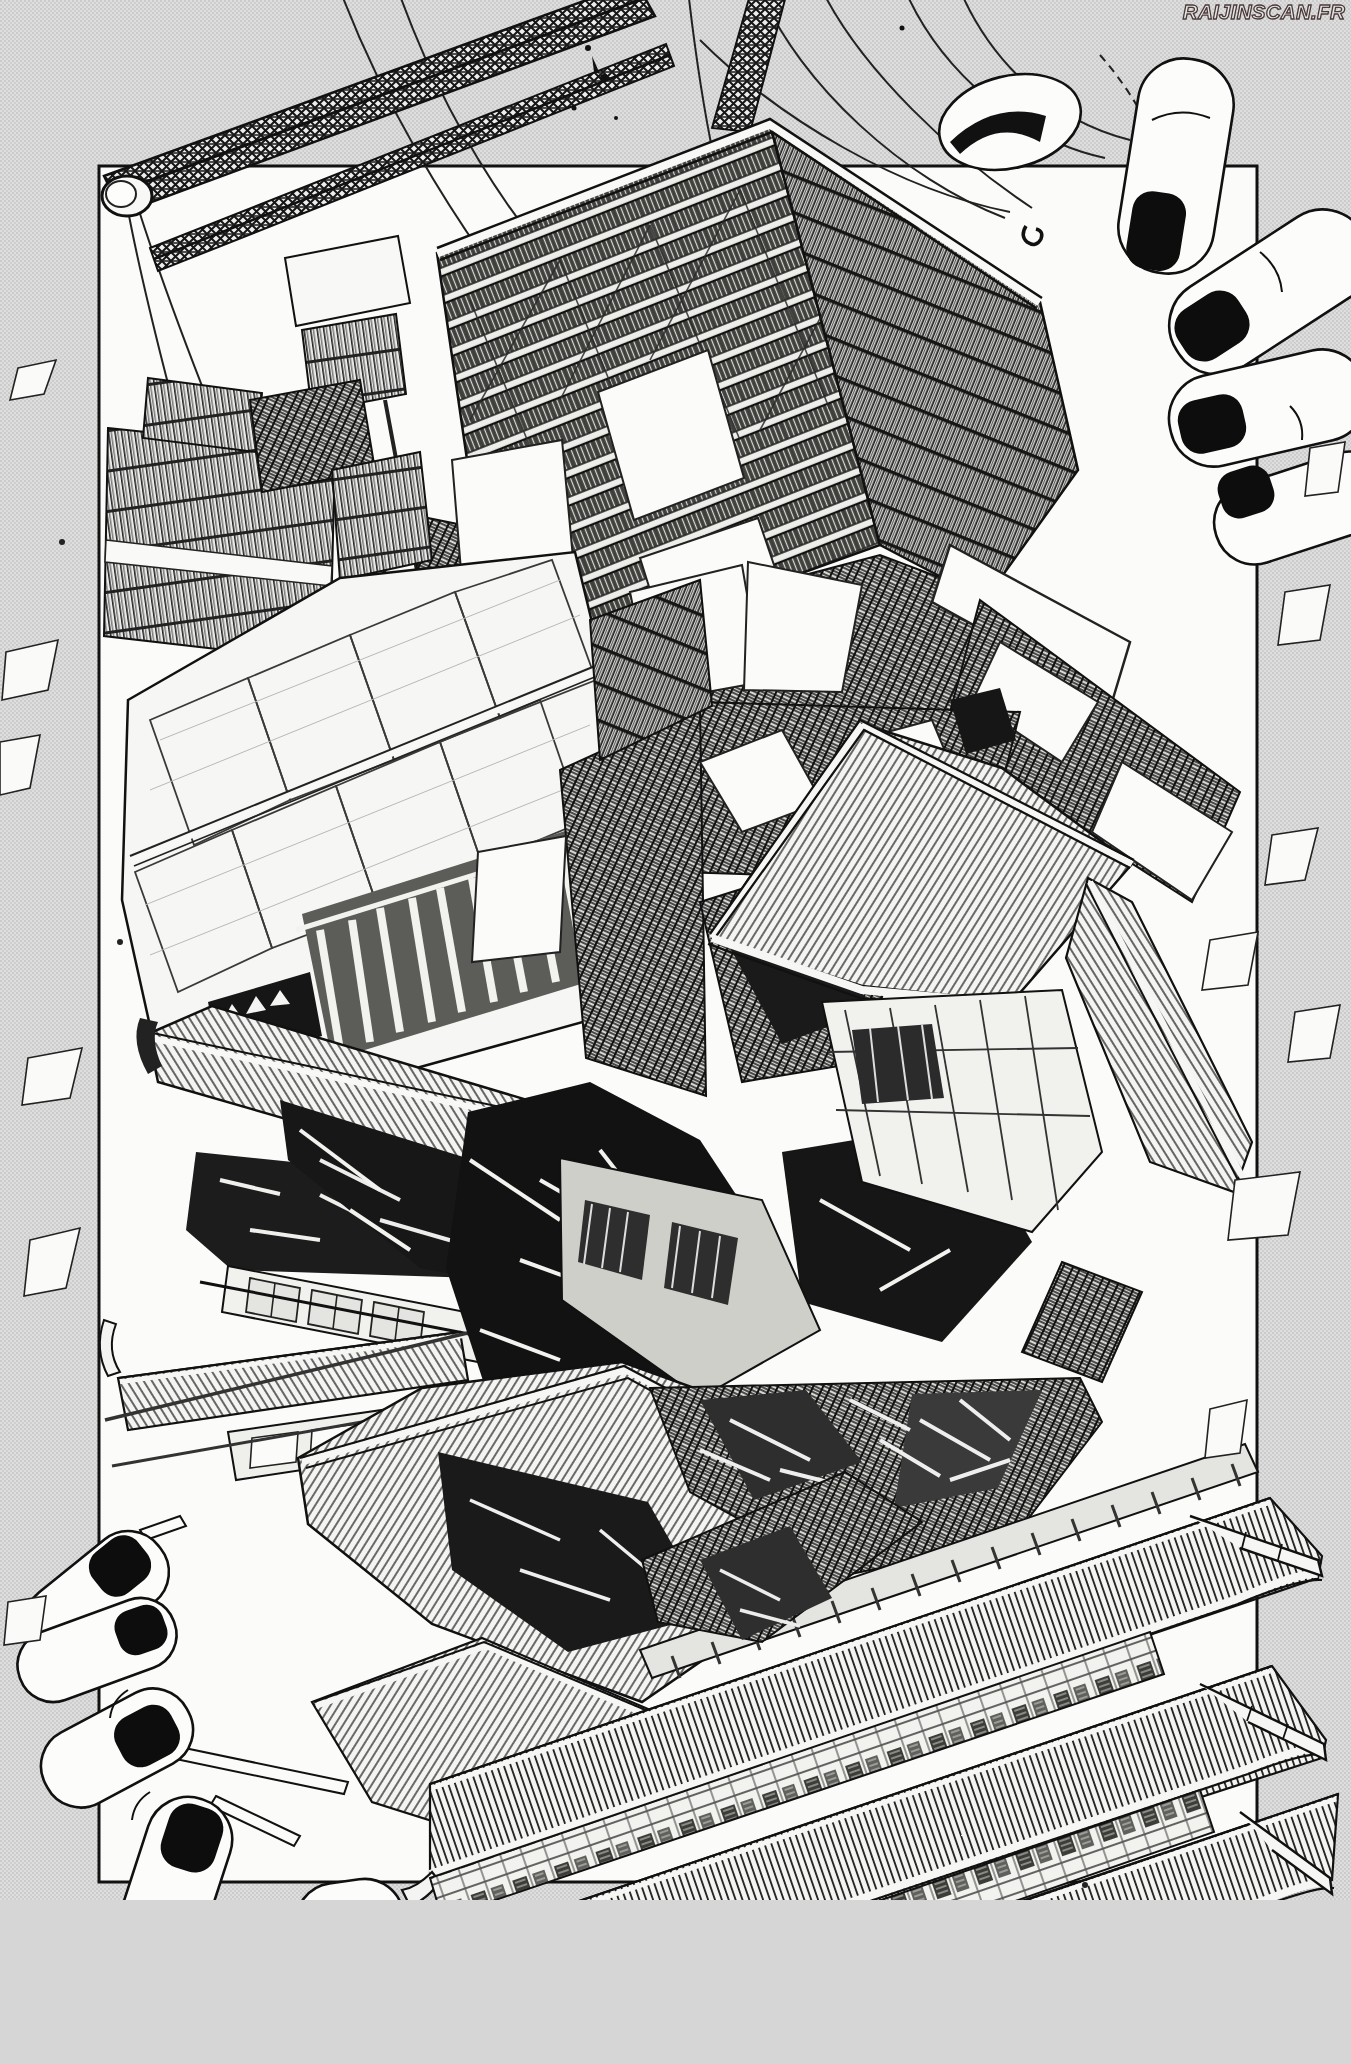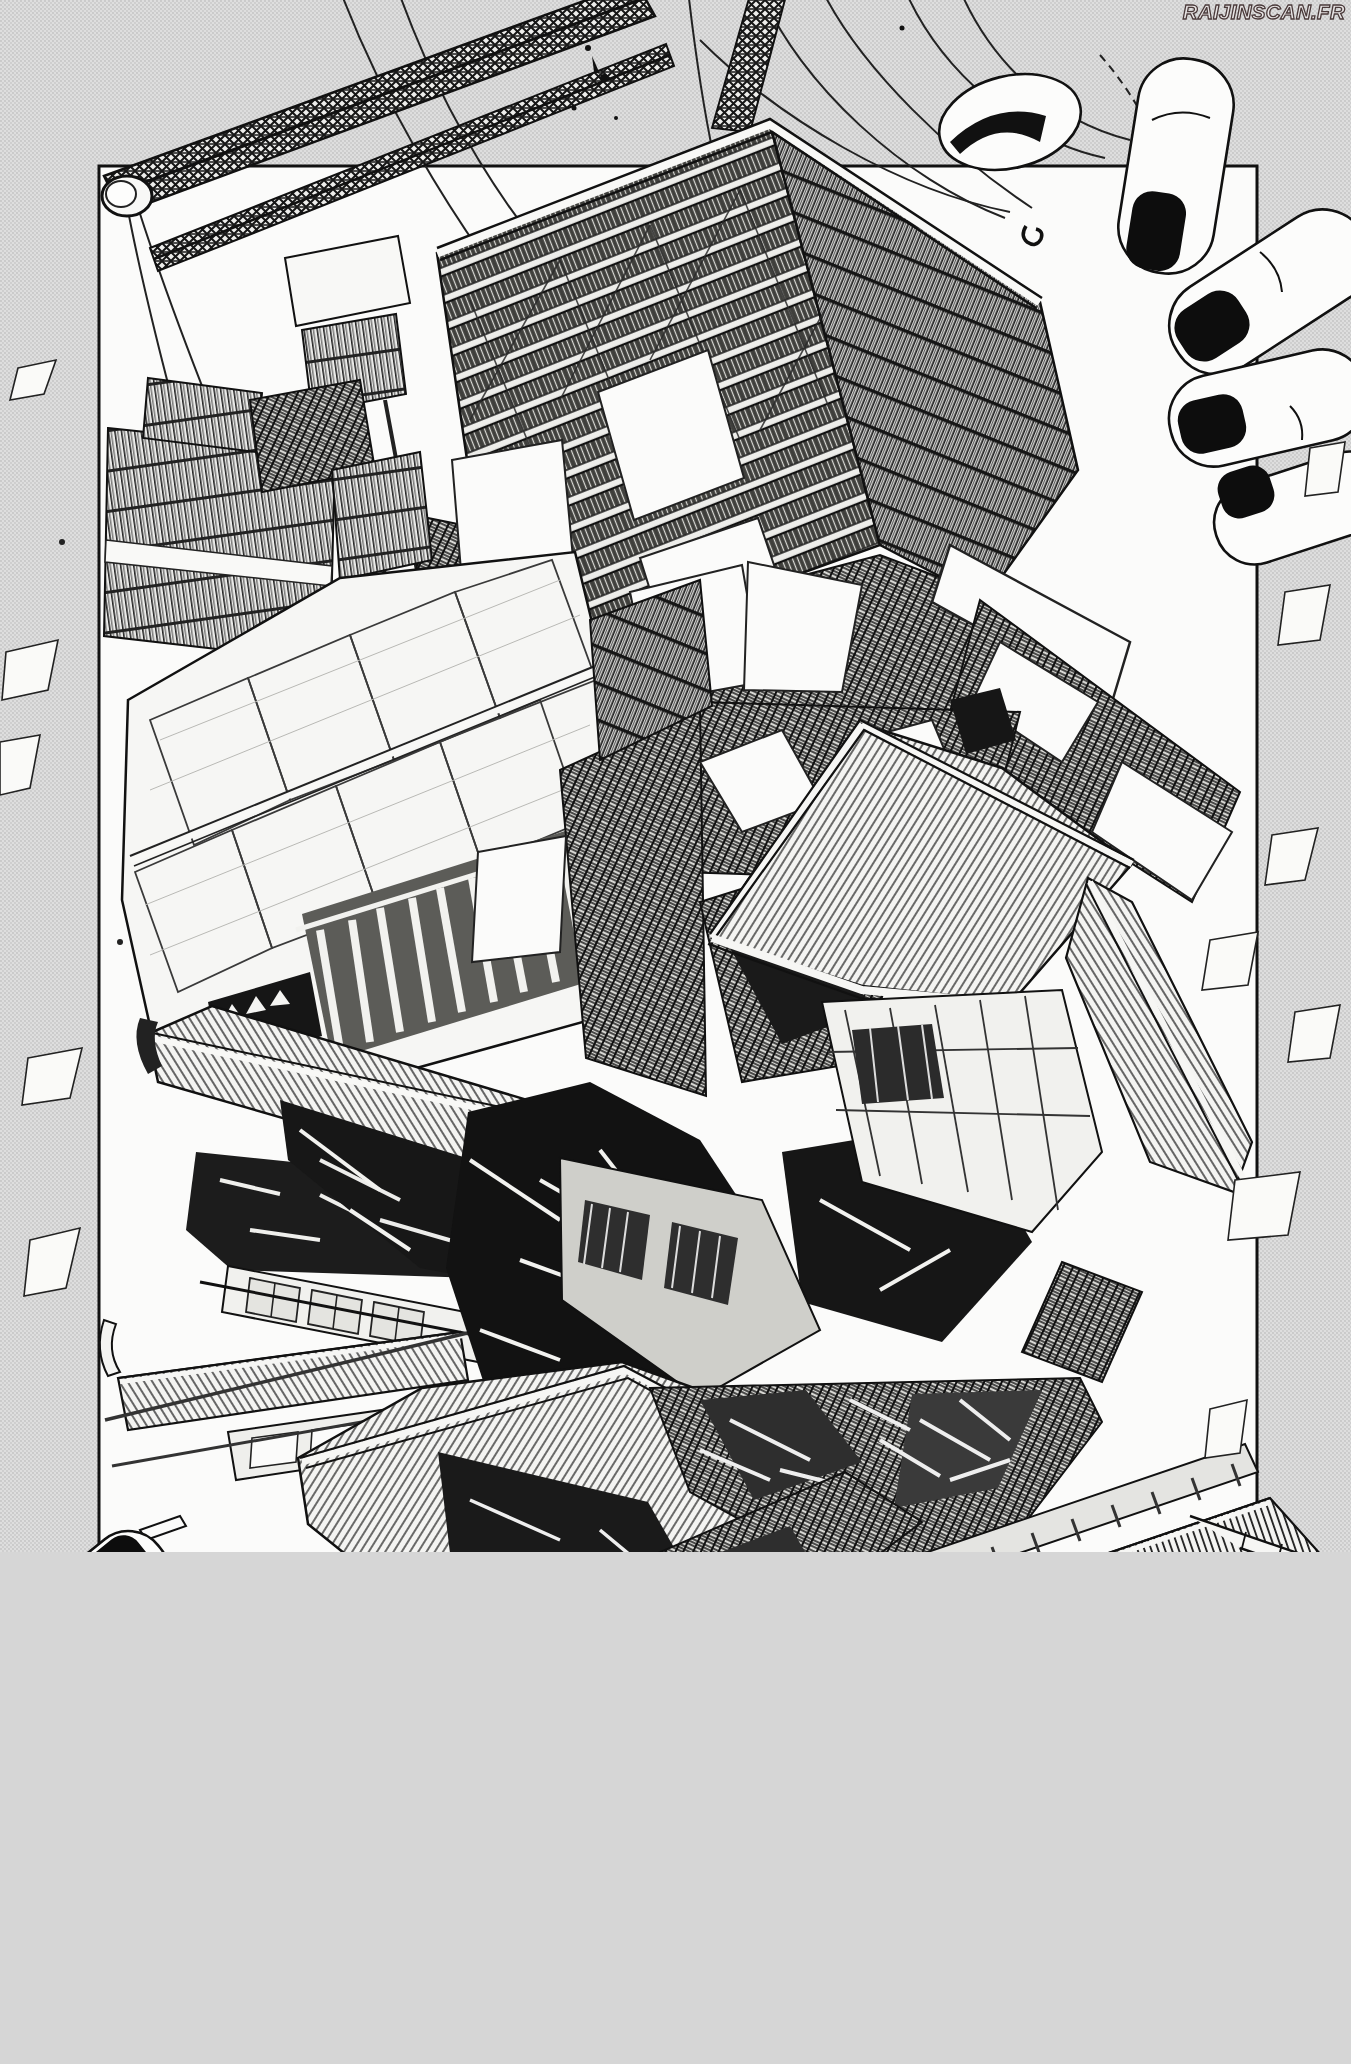--- a/index.html
+++ b/index.html
@@ -1,16 +1,16 @@
 <!DOCTYPE html>
 <html><head>
 <meta charset="utf-8">
 <style>
   html,body{margin:0;padding:0;background:#d6d6d6;}
-  .page{position:relative;width:1351px;height:1552px;overflow:hidden;
+  .page{position:relative;width:1351px;height:1900px;overflow:hidden;
         font-family:"Liberation Sans",sans-serif;}
   svg{position:absolute;top:0;left:0;}
 </style>
 </head>
 <body>
 <div class="page">
 <svg width="1351" height="2064" viewBox="0 0 1351 2064" xmlns="http://www.w3.org/2000/svg">
 <defs>
 
   <pattern id="dots" width="4" height="4" patternUnits="userSpaceOnUse">

